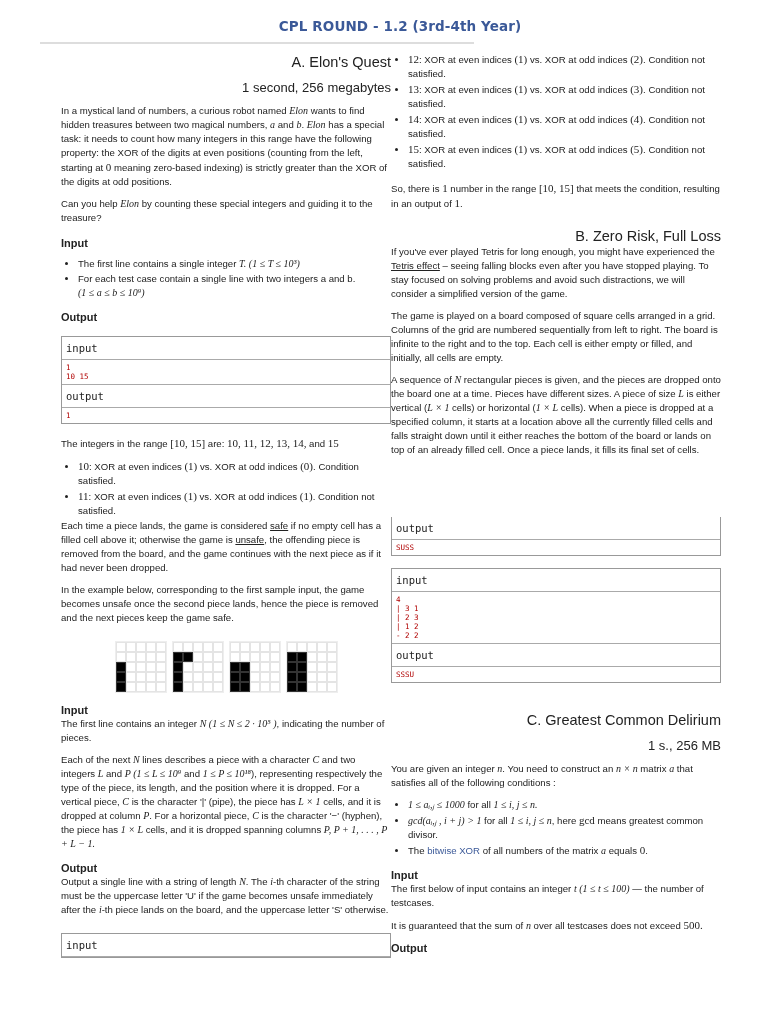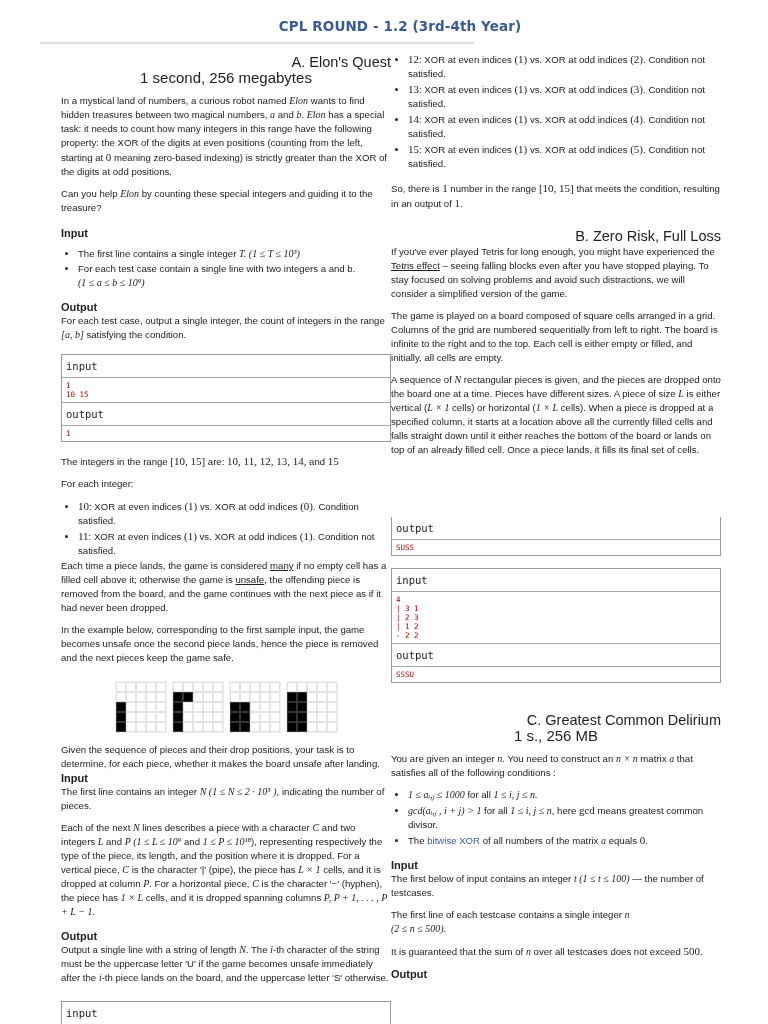--- a/index.html
+++ b/index.html
@@ -7,21 +7,21 @@
          font-family:"Liberation Sans", sans-serif; color:#222; font-size:9.6px; line-height:14px; }
   .header { position:absolute; top:0; left:0; width:768px; height:46px; }
   .header-title { position:absolute; top:19px; left:16px; width:768px; text-align:center;
          font-family:"DejaVu Sans", sans-serif; font-weight:bold; font-size:13.5px; color:#3b5998; letter-spacing:0.1px; }
   .header-rule { position:absolute; top:42px; left:40px; width:434px; height:2px; background:#ddd; width:433px; }
   .header-rule { left:40px; width:433px; }
   .col { position:absolute; top:46px; width:330px; }
   .col-left { left:61px; }
   .col-right { left:391px; }
   .title { text-align:right; font-size:14.5px; line-height:18px; color:#222; margin-top:7px; }
-  .limits { text-align:center; font-size:15px; margin-top:0; margin-bottom:9px; }
+  .limits { text-align:right; font-size:13px; margin-top:10px; margin-bottom:9px; }
   p { margin:0 0 8px 0; }
   .m { font-family:"Liberation Serif", serif; font-style:italic; font-size:10px; }
   .mn { font-family:"Liberation Serif", serif; font-size:11px; }
   .sec { font-weight:bold; font-size:11px; line-height:14px; margin:0; }
   ul { margin:4px 0 8px 0; padding-left:17px; }
   li { margin:0 0 1px 0; }
   u { text-decoration:underline; }
   a.link { color:#3b5998; text-decoration:none; }
   .sample { border:1px solid #999; margin:6px 0 12px 0; }
   .sample .lbl { font-family:"DejaVu Sans Mono", monospace; font-size:10.5px; padding:3px 4px; border-bottom:1px solid #aaa; line-height:16px; }
@@ -51,40 +51,38 @@
     <span>Can you help </span><span class="m">Elon</span><span> by counting these special integers and guiding it to the treasure?</span>
   </p>
 
   <div class="sec" style="margin-top:11px;">Input</div>
   <ul style="margin-top:7px;">
     <li><span>The first line contains a single integer </span><span class="m">T. (1 ≤ T ≤ 10³)</span></li>
     <li><span>For each test case contain a single line with two integers a and b.</span><br><span class="m">(1 ≤ a ≤ b ≤ 10⁹)</span></li>
   </ul>
 
   <div class="sec" style="margin-top:10px;">Output</div>
-  <p><span>For each test case, output a single integer, the count of integers in the range </span><span class="m">[a, b]</span><span> satisfying the condition.</span></p>
 
   <div class="sample" style="margin-top:12px;">
     <div class="lbl">input</div>
     <div class="val">1
 10 15</div>
     <div class="lbl">output</div>
     <div class="val">1</div>
   </div>
 
   <p><span>The integers in the range </span><span class="mn">[10, 15]</span><span> are: </span><span class="mn">10, 11, 12, 13, 14,</span><span> and </span><span class="mn">15</span></p>
-  <p>For each integer:</p>
 
   <ul style="margin-bottom:0;">
     <li><span class="mn">10</span><span>: XOR at even indices </span><span class="mn">(1)</span><span> vs. XOR at odd indices </span><span class="mn">(0)</span>. <span>Condition satisfied.</span></li>
     <li><span class="mn">11</span><span>: XOR at even indices </span><span class="mn">(1)</span><span> vs. XOR at odd indices </span><span class="mn">(1)</span>. <span>Condition not satisfied.</span></li>
   </ul>
 
   <p style="margin-top:0;">
-    <span>Each time a piece lands, the game is considered </span><u>many</u><span> if no empty cell has a filled cell above it; otherwise the game is </span><u>unsafe</u><span>, the offending piece is removed from the board, and the game continues with the next piece as if it had never been dropped.</span>
+    <span>Each time a piece lands, the game is considered </span><u>safe</u><span> if no empty cell has a filled cell above it; otherwise the game is </span><u>unsafe</u><span>, the offending piece is removed from the board, and the game continues with the next piece as if it had never been dropped.</span>
   </p>
   <p>In the example below, corresponding to the first sample input, the game becomes unsafe once the second piece lands, hence the piece is removed and the next pieces keep the game safe.</p>
 
   <div class="grids" id="grids">
       <div class="grid">
         <div class="cell"></div>
         <div class="cell"></div>
         <div class="cell"></div>
         <div class="cell"></div>
         <div class="cell"></div>
@@ -185,21 +183,20 @@
         <div class="cell"></div>
         <div class="cell"></div>
         <div class="cell f"></div>
         <div class="cell f"></div>
         <div class="cell"></div>
         <div class="cell"></div>
         <div class="cell"></div>
       </div>
     </div>
 
-  <p style="margin-bottom:0;">Given the sequence of pieces and their drop positions, your task is to determine, for each piece, whether it makes the board unsafe after landing.</p>
   <div class="sec">Input</div>
   <p><span>The first line contains an integer </span><span class="m">N (1 ≤ N ≤ 2 · 10⁵ )</span><span>, indicating the number of pieces.</span></p>
   <p>
     <span>Each of the next </span><span class="m">N</span><span> lines describes a piece with a character </span><span class="m">C</span><span> and two integers </span><span class="m">L</span><span> and </span><span class="m">P</span><span class="m"> (1 ≤ L ≤ 10⁹</span><span> and </span><span class="m">1 ≤ P ≤ 10¹⁸</span><span>), representing respectively the type of the piece, its length, and the position where it is dropped. For a vertical piece, </span><span class="m">C</span><span> is the character '|' (pipe), the piece has </span><span class="m">L × 1</span><span> cells, and it is dropped at column </span><span class="m">P</span><span>. For a horizontal piece, </span><span class="m">C</span><span> is the character '−' (hyphen), the piece has </span><span class="m">1 × L</span><span> cells, and it is dropped spanning columns </span><span class="m">P, P + 1, . . . , P + L − 1.</span>
   </p>
   <div class="sec" style="margin-top:10px;">Output</div>
   <p><span>Output a single line with a string of length </span><span class="m">N</span><span>. The </span><span class="m">i</span><span>-th character of the string must be the uppercase letter 'U' if the game becomes unsafe immediately after the </span><span class="m">i</span><span>-th piece lands on the board, and the uppercase letter 'S' otherwise.</span></p>
 
   <div class="sample" style="margin-top:16px;">
     <div class="lbl">input</div>
@@ -239,17 +236,16 @@
   <div class="title" style="margin-top:28px;">C. Greatest Common Delirium</div>
   <div class="limits">1 s., 256 MB</div>
   <p><span>You are given an integer </span><span class="m">n</span><span>. You need to construct an </span><span class="m">n × n</span><span> matrix </span><span class="m">a</span><span> that satisfies all of the following conditions :</span></p>
   <ul>
     <li><span class="m">1 ≤ aᵢ,ⱼ ≤ 1000</span><span> for all </span><span class="m">1 ≤ i, j ≤ n.</span></li>
     <li><span class="m">gcd(aᵢ,ⱼ , i + j) &gt; 1</span><span> for all </span><span class="m">1 ≤ i, j ≤ n</span><span>, here </span><span class="mn">gcd</span><span> means greatest common divisor.</span></li>
     <li><span>The </span><a class="link">bitwise XOR</a><span> of all numbers of the matrix </span><span class="m">a</span><span> equals </span><span class="mn">0</span><span>.</span></li>
   </ul>
   <div class="sec" style="margin-top:10px;">Input</div>
   <p><span>The first below of input contains an integer </span><span class="m">t (1 ≤ t ≤ 100)</span><span> — the number of testcases.</span></p>
-  <p><span>The first line of each testcase contains a single integer </span><span class="m">n</span><br><span class="m">(2 ≤ n ≤ 500).</span></p>
   <p><span>It is guaranteed that the sum of </span><span class="m">n</span><span> over all testcases does not exceed </span><span class="mn">500.</span></p>
   <div class="sec">Output</div>
 
 </div>
 
 </body></html>

